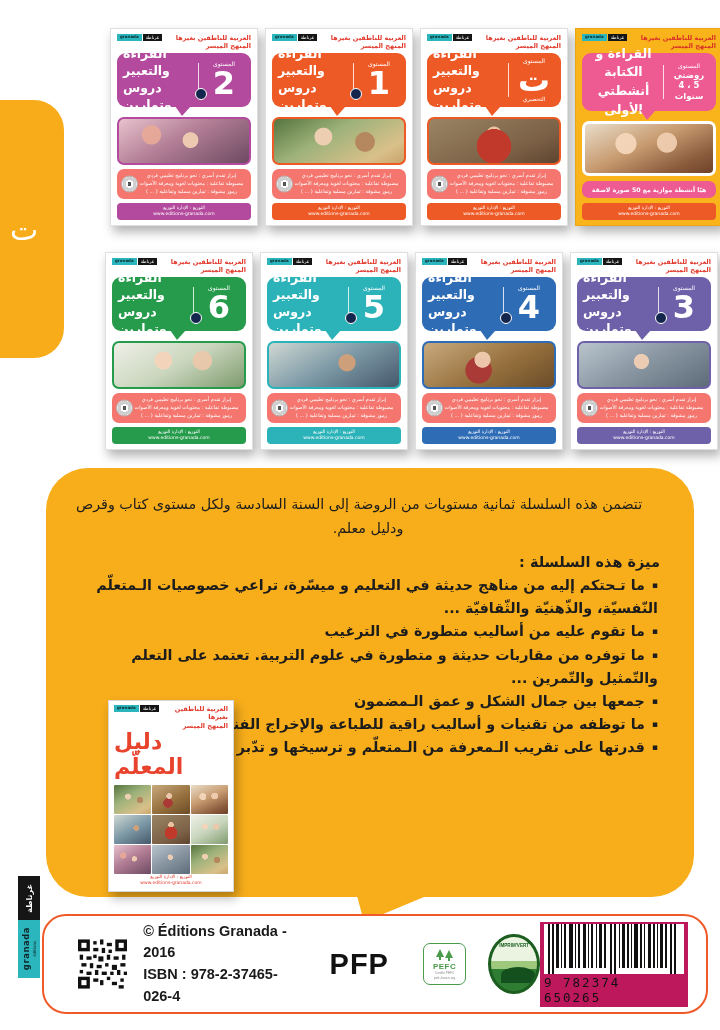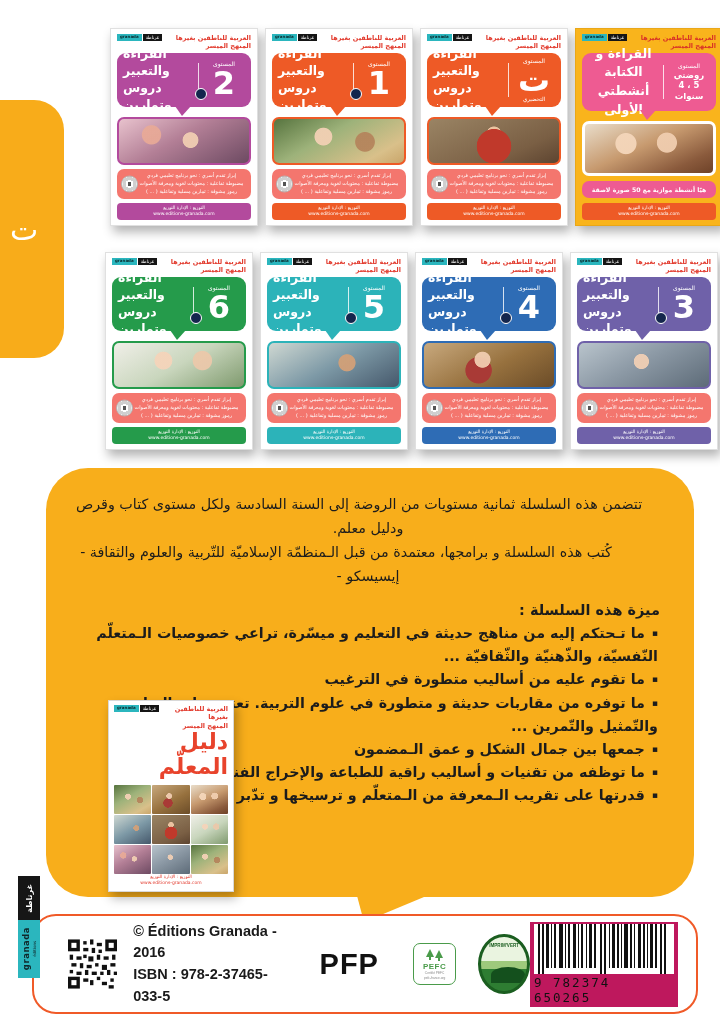--- a/index.html
+++ b/index.html
@@ -93,35 +93,35 @@
   .bubble p.indent2{text-indent:44px;}
   .feat-title{font-weight:bold;font-size:14.5px;margin:14px 4px 4px 0;text-align:right;}
   .feat-list{list-style:none;margin:0;padding:0 6px 0 0;}
   .feat-list li{font-weight:bold;font-size:14.3px;line-height:1.62;text-align:right;}
   .feat-list li::before{content:"▪";font-size:9px;vertical-align:2px;margin-left:7px;}
 
   
   .tguide{position:absolute;left:108px;top:700px;width:126px;height:192px;background:#fff;
     border:1px solid #d8d8d8;box-shadow:3px 6px 10px rgba(0,0,0,.30);z-index:3;
     padding:4px 5px;box-sizing:border-box;display:flex;flex-direction:column;}
-  .tg-title{color:#e8432c;font-weight:bold;font-size:22px;text-align:right;margin:7px 0 6px;direction:rtl;}
+  .tg-title{color:#e8432c;font-weight:bold;font-size:22px;text-align:left;margin:7px 0 6px;direction:rtl;}
   .tg-collage{height:96px;display:grid;grid-template-columns:1fr 1fr 1fr;grid-template-rows:1fr 1fr 1fr;gap:1px;}
   .tg-collage div{border-radius:1px;}
   .tg-foot{margin-top:auto;color:#e23b2e;font-size:4.5px;line-height:1.5;text-align:center;direction:rtl;}
 
   
   .pub-lock{position:absolute;left:18px;top:876px;width:22px;z-index:3;}
   .pub-black{height:44px;background:#161616;display:flex;align-items:center;justify-content:center;}
   .pub-black span{writing-mode:vertical-rl;transform:rotate(180deg);color:#fff;font-size:8px;font-weight:bold;}
   .pub-teal{height:58px;background:#2bb6be;display:flex;align-items:center;justify-content:center;gap:1px;}
   .pub-teal .g{writing-mode:vertical-rl;transform:rotate(180deg);color:#10292c;font-size:8.5px;font-weight:bold;letter-spacing:.5px;}
   .pub-teal .e{writing-mode:vertical-rl;transform:rotate(180deg);color:#10292c;font-size:4px;}
 
   
-  .bar{position:absolute;left:32px;top:914px;width:666px;height:100px;background:#fff;
+  .bar{position:absolute;left:42px;top:914px;width:666px;height:100px;background:#fff;
     border:2.5px solid #f05a28;border-radius:24px;z-index:2;box-sizing:border-box;
     display:flex;align-items:center;padding:0 18px 0 34px;font-family:"Liberation Sans",sans-serif;}
   .bar-text{margin-left:16px;color:#1a1a1a;font-weight:bold;font-size:14.5px;line-height:1.5;}
   .pfp{margin-left:34px;color:#111;font-weight:bold;font-size:29px;letter-spacing:1px;}
   .pefc{margin-left:34px;width:44px;border:1.5px solid #4a9b4a;border-radius:7px;padding:4px 2px 3px;
     display:flex;flex-direction:column;align-items:center;color:#4a9b4a;}
   .pefc .pefc-name{font-size:8px;font-weight:bold;letter-spacing:.5px;}
   .pefc .pefc-sub{font-size:3.2px;color:#8a8a8a;line-height:1.6;text-align:center;}
   .imprim{margin-left:22px;width:54px;height:54px;border-radius:50%;border:3px solid #1b5e20;position:relative;
     background:linear-gradient(180deg,#eaf4e0 0 45%,#9ec97c 45% 60%,#2e7d32 60%);overflow:hidden;
@@ -434,21 +434,20 @@
     </div>
     <div class="cover-foot">
       <div>التوزيع : الإدارة التوزيع</div>
           <div>www.editions-granada.com</div>
     </div>
   </div>
     </div>
 
   <div class="bubble">
     <p class="indent">تتضمن هذه السلسلة ثمانية مستويات من الروضة إلى السنة السادسة ولكل مستوى كتاب وقرص ودليل معلم.</p>
-    <p class="indent2">كُتب هذه السلسلة و برامجها، معتمدة من قبل الـمنظمّة الإسلاميّة للتّربية والعلوم والثقافة - إيسيسكو -</p>
     <div class="feat-title">ميزة هذه السلسلة :</div>
     <ul class="feat-list" id="feat-list">
         <li>ما تـحتكم إليه من مناهج حديثة في التعليم و ميسّرة، تراعي خصوصيات الـمتعلّم النّفسيّة، والذّهنيّة والثّقافيّة ...</li>
         <li>ما تقوم عليه من أساليب متطورة في الترغيب</li>
         <li>ما توفره من مقاربات حديثة و متطورة في علوم التربية. تعتمد على التعلم والتّمثيل والتّمرين ...</li>
         <li>جمعها بين جمال الشكل و عمق الـمضمون</li>
         <li>ما توظفه من تقنيات و أساليب راقية للطباعة والإخراج الفني</li>
         <li>قدرتها على تقريب الـمعرفة من الـمتعلّم و ترسيخها و تدّبر العبرة و توظيفها.</li>
       </ul>
   </div>
@@ -532,21 +531,21 @@
           <rect x="9" y="23" width="3" height="2"></rect>
         <rect x="13" y="24" width="2" height="3"></rect>
           <rect x="17" y="22" width="2" height="2"></rect>
           <rect x="20" y="25" width="3" height="2"></rect>
         <rect x="25" y="23" width="2" height="2"></rect>
           <rect x="24" y="27" width="3" height="2"></rect>
       </g>
     </svg>
     <div class="bar-text">
       <div>© Éditions Granada - 2016</div>
-      <div>ISBN : 978-2-37465-033-5</div>
+      <div>ISBN : 978-2-37465-026-4</div>
     </div>
     <div class="pfp">PFP</div>
     <div class="pefc">
       <svg width="22" height="14" viewBox="0 0 22 14">
         <g fill="#4a9b4a">
           <path d="M6 1 L10 9 L2 9 Z"></path>
             <rect x="5" y="9" width="2" height="3"></rect>
           <path d="M15 2 L19 10 L11 10 Z"></path>
             <rect x="14" y="10" width="2" height="3"></rect>
         </g>

